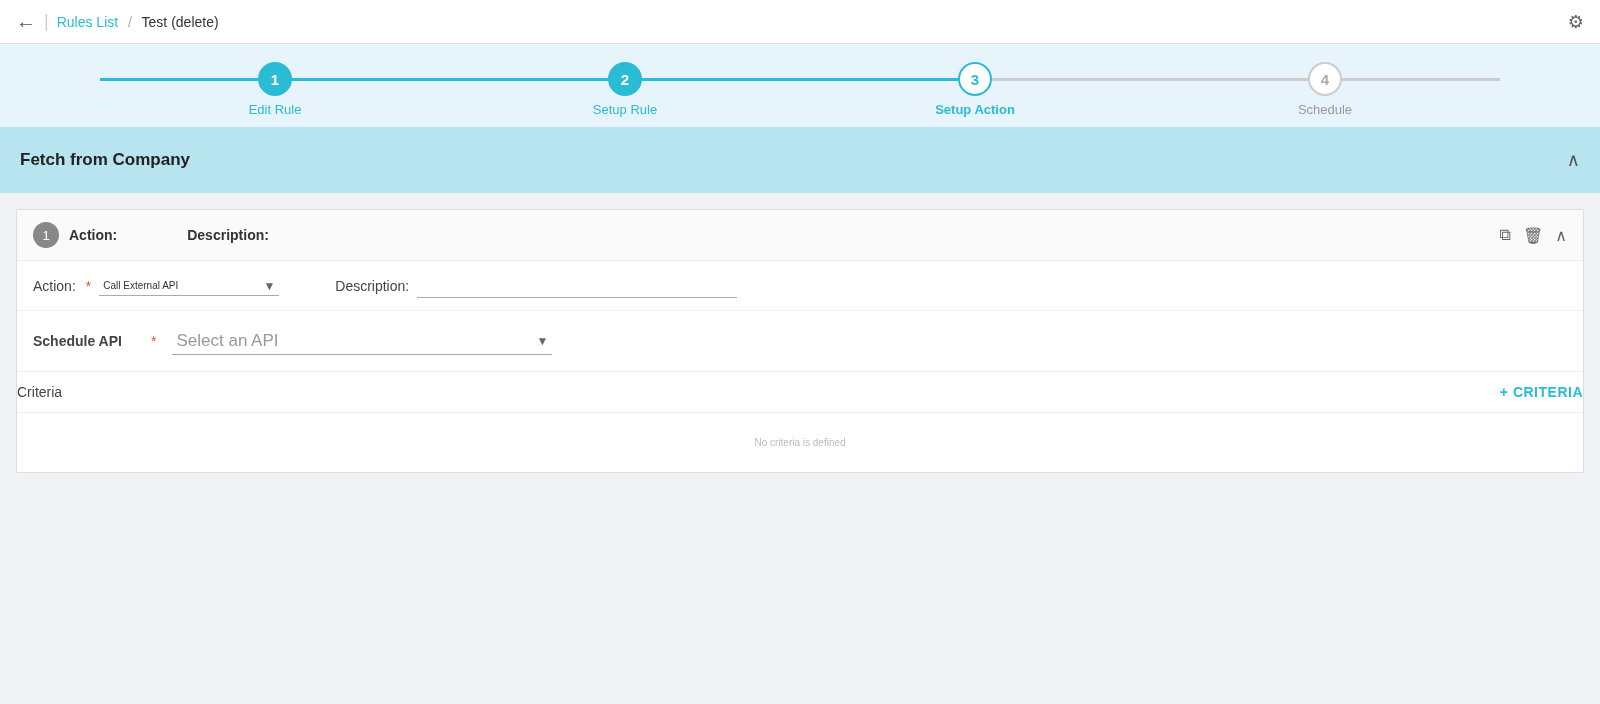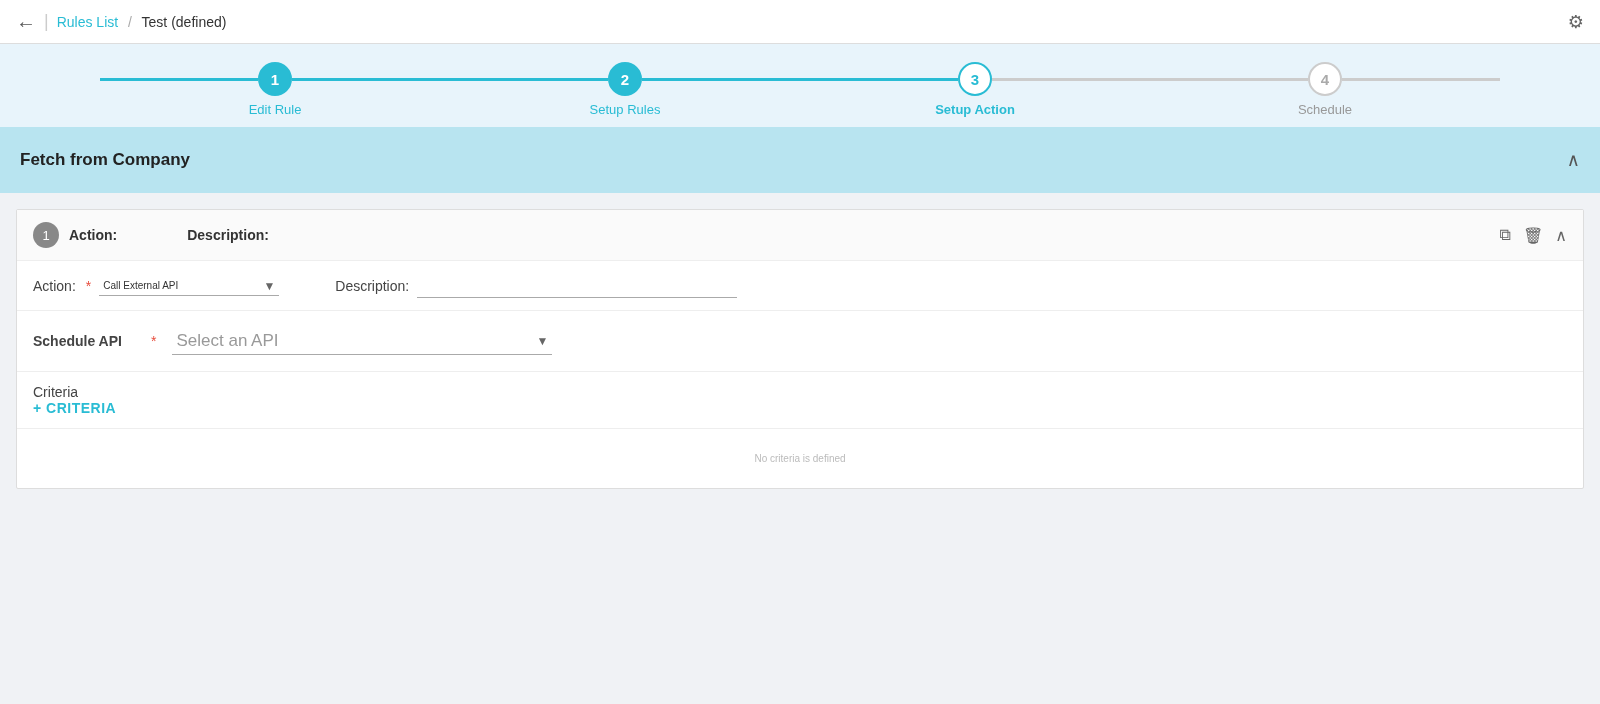--- a/index.html
+++ b/index.html
@@ -101,22 +101,22 @@
       display: flex; align-items: center; padding: 16px 16px; border-bottom: 1px solid #eee; gap: 16px;
     }
     .ext-api-select-wrapper { position: relative; display: inline-flex; align-items: center; }
     .ext-api-select {
       border: none; border-bottom: 1px solid #aaa; padding: 4px 28px 4px 4px; font-size: 17px;
       min-width: 380px; background: transparent; appearance: none; cursor: pointer; color: #999;
     }
 
     
     .criteria-row {
-      display: flex; align-items: flex-start; justify-content: space-between;
-      padding: 12px 16px; border-bottom: 1px solid #eee; flex-direction: column;
+      display: flex; align-items: flex-end; justify-content: space-between;
+      padding: 12px 0; border-bottom: 1px solid #eee;
     }
     .criteria-label { font-size: 14px; color: #444; }
     .add-criteria-btn {
       background: none; border: none; cursor: pointer;
       color: #29bcd4; font-size: 14px; font-weight: 600; letter-spacing: 0.5px;
     }
 
     
     .no-criteria {
       text-align: center; padding: 24px; color: #bbb; font-size: 10px;
@@ -133,21 +133,21 @@
 
 <div class="page-wrap">
 
   <div class="top-nav">
     <div class="top-nav-left">
       <span class="back-arrow">←</span>
       <span style="color:#ccc;font-size:18px">|</span>
       <span class="breadcrumb">
         <span style="color:#29bcd4;cursor:pointer">Rules List</span>
         <span class="sep">/</span>
-        <span class="current">Test (defined)</span>
+        <span class="current">Test (delete)</span>
       </span>
     </div>
     <span class="gear-icon">⚙</span>
   </div>
 
   <div class="stepper-wrap">
     <div class="stepper">
 
       <div class="step">
         <div style="position:relative;display:flex;align-items:center;width:100%;">
@@ -161,21 +161,21 @@
       </div>
 
       <div class="step">
         <div style="position:relative;display:flex;align-items:center;width:100%;">
           <div style="flex:1;height:3px;background:#29bcd4;"></div>
           <div class="step-circle done">
             <span>2</span>
           </div>
           <div style="flex:1;height:3px;background:#29bcd4;"></div>
         </div>
-        <div class="step-label done">Setup Rules</div>
+        <div class="step-label done">Setup Rule</div>
       </div>
 
       <div class="step">
         <div style="position:relative;display:flex;align-items:center;width:100%;">
           <div style="flex:1;height:3px;background:#29bcd4;"></div>
           <div class="step-circle active">
             <span>3</span>
           </div>
           <div style="flex:1;height:3px;background:#ccc;"></div>
         </div>

